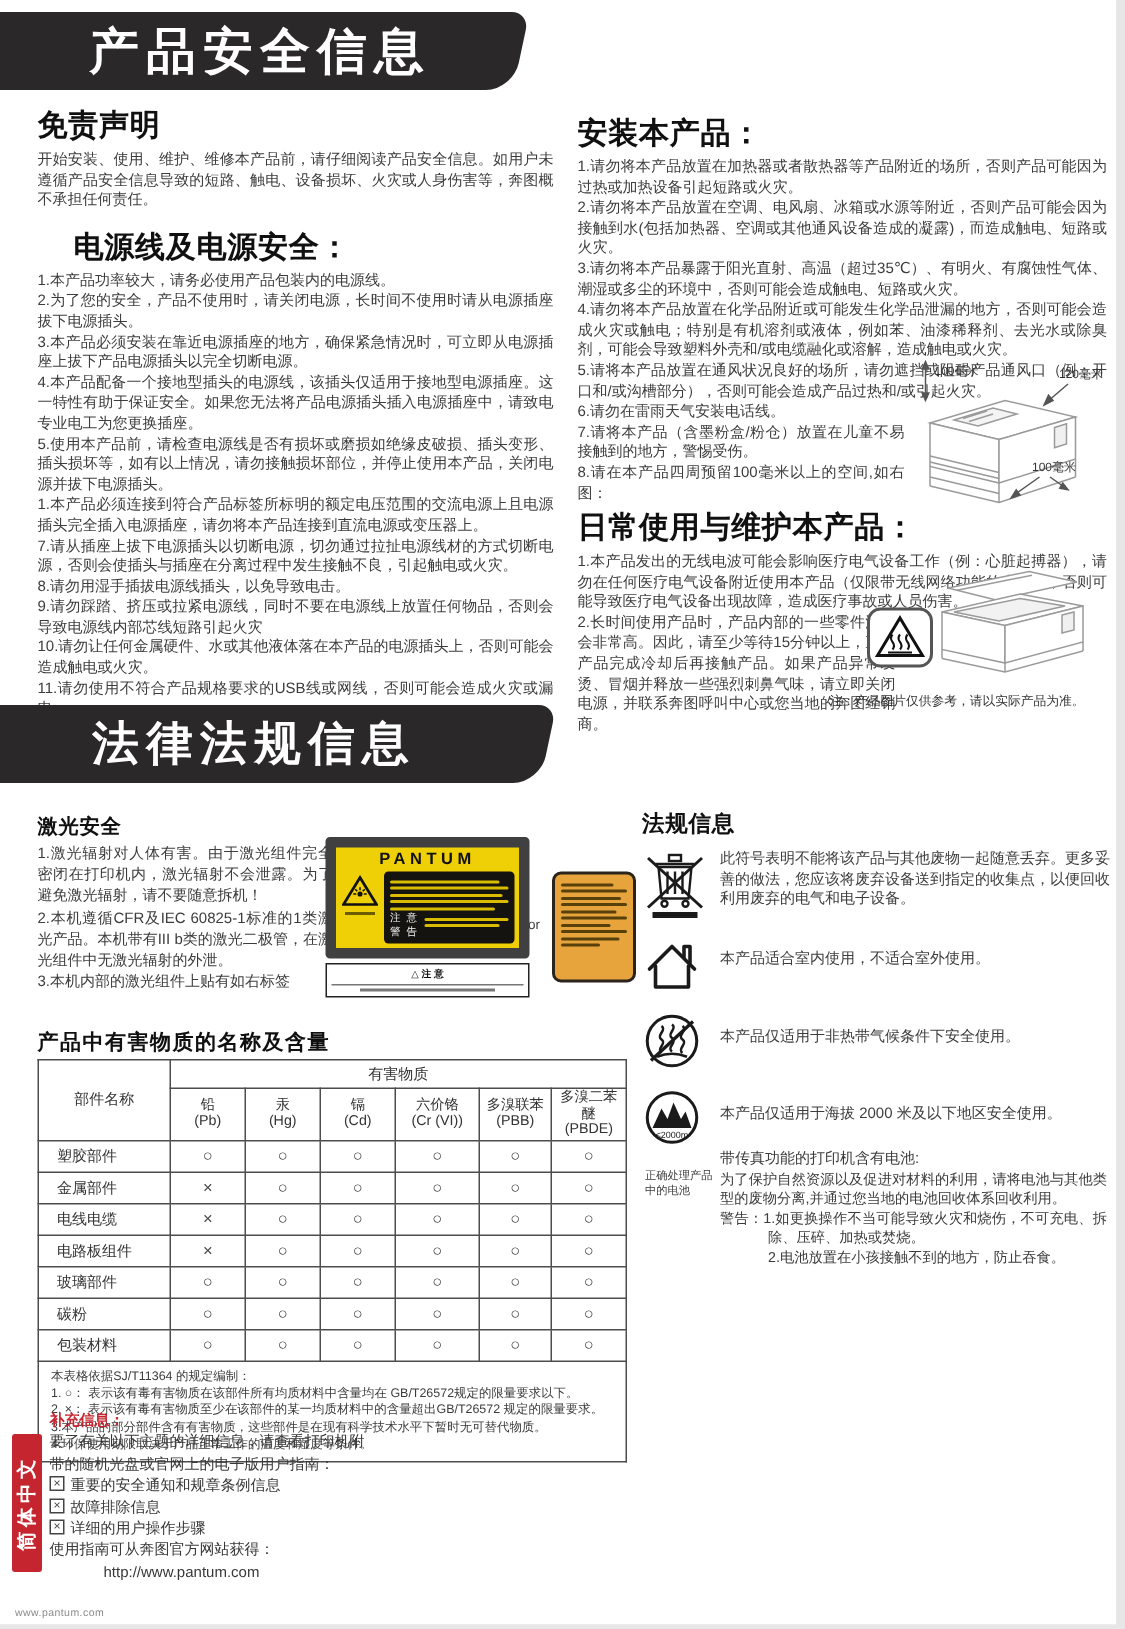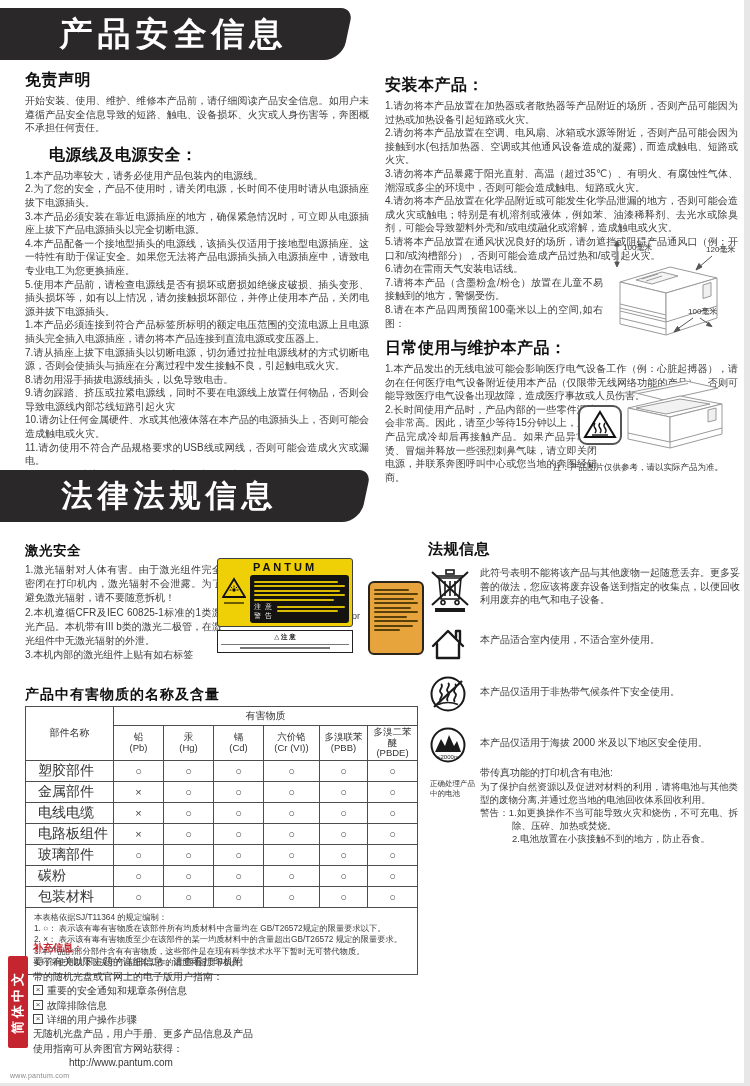--- a/index.html
+++ b/index.html
@@ -3,27 +3,27 @@
 <meta charset="utf-8">
 <style>
   html,body{margin:0;padding:0;background:#e7e7e7;font-family:"Liberation Sans","DejaVu Sans",sans-serif;}
   .page{position:relative;width:744px;height:1083px;background:#ffffff;overflow:hidden;}
   .abs{position:absolute;}
   
   .banner{position:absolute;left:-26px;height:52px;background:#2b2829;border-radius:0 12px 18px 6px;
           transform:skewX(-12deg);transform-origin:left bottom;display:flex;align-items:center;}
   .banner span{display:block;transform:skewX(12deg);color:#fff;font-weight:bold;white-space:nowrap;}
   
-  .h1{font-size:16px;font-weight:bold;color:#101010;margin:0 0 3px 0;letter-spacing:.5px;}
+  .h1{font-size:20px;font-weight:bold;color:#101010;margin:0 0 3px 0;letter-spacing:.5px;}
   .txt{font-size:10px;line-height:13.6px;color:#3c3c3c;text-align:justify;margin:0;}
   .laser .txt{line-height:14.2px;}
   .narrow{width:218px;}
   
   .label-big{position:absolute;left:217px;top:558px;width:136px;}
-  .label-big .yellow{background:#efcf06;border:1px solid #404040;border-radius:3px;padding:2px 3px 3px;}
+  .label-big .yellow{background:#efcf06;border:7px solid #404040;border-radius:3px;padding:2px 3px 3px;}
   .pantum{font-size:11px;font-weight:bold;letter-spacing:3px;text-align:center;color:#111;margin:0 0 2px;}
   .lab-row{display:flex;gap:3px;align-items:stretch;}
   .tri-col{width:26px;display:flex;flex-direction:column;align-items:center;justify-content:flex-start;padding-top:2px;}
   .black-panel{flex:1;background:#151310;border-radius:3px;padding:3px 4px;}
   .ybar{height:2px;background:#d9bb00;margin:2.5px 0;border-radius:1px;}
   .panel-bottom{display:flex;gap:4px;margin-top:2px;}
   .cn-grid{display:grid;grid-template-columns:8px 8px;grid-gap:1px 3px;}
   .cn-grid span{color:#f5f5f5;font-size:7px;line-height:8px;}
   .panel-bottom .rest{flex:1;}
   .strip{background:#fff;border:1px solid #222;margin-top:3px;padding:2px 3px;}
@@ -42,21 +42,21 @@
   .bat-side{position:absolute;left:0;top:13px;width:46px;font-size:7.5px;line-height:10px;color:#3c3c3c;}
   .bat-main{margin-left:50px;}
   .bat-main p{margin:0;}
   .hang{padding-left:32px;text-indent:-32px;}
   .ind{padding-left:32px;}
   
   table.hz{position:absolute;left:25px;top:706px;width:392px;border-collapse:collapse;table-layout:fixed;}
   table.hz th,table.hz td{border:1px solid #4d4d4d;font-weight:normal;color:#333;}
   table.hz .gh{height:16px;font-size:10px;}
   table.hz .colh{height:25px;font-size:9.5px;line-height:10.5px;text-align:center;}
-  table.hz .part{font-size:14px;text-align:left;padding-left:12px;height:18px;}
+  table.hz .part{font-size:10px;text-align:left;padding-left:12px;height:18px;}
   table.hz .val{text-align:center;font-size:11px;color:#444;}
   table.hz .notes-cell{padding:4px 8px 5px;}
   .note-line{font-size:8.3px;line-height:11.4px;color:#3c3c3c;margin:0;text-align:left;}
   
   .vtab{position:absolute;left:8px;top:956px;width:20px;height:92px;background:#c5252e;border-radius:2px;
         display:flex;align-items:center;justify-content:center;}
   .vtab span{transform:rotate(-90deg);white-space:nowrap;color:#fff;font-weight:bold;font-size:13px;letter-spacing:3px;}
   .supp{position:absolute;left:33px;top:941px;width:310px;}
   .supp p{margin:0;font-size:10px;line-height:14.4px;color:#383838;}
   .supp .red{color:#c5252e;font-weight:bold;}
@@ -427,20 +427,19 @@
     <span>简体中文</span>
   </div>
 
   <div class="supp">
     <p class="red">补充信息：</p>
     <p>要了有关以下主题的详细信息，请查看打印机附</p>
     <p>带的随机光盘或官网上的电子版用户指南：</p>
     <p><span class="cbx"></span><span>重要的安全通知和规章条例信息</span></p>
     <p><span class="cbx"></span><span>故障排除信息</span></p>
     <p><span class="cbx"></span><span>详细的用户操作步骤</span></p>
-    <p>无随机光盘产品，用户手册、更多产品信息及产品</p>
     <p>使用指南可从奔图官方网站获得：</p>
     <p style="cursor:pointer;margin-left:36px;">http://www.pantum.com</p>
   </div>
 
   <div class="site">www.pantum.com</div>
 
 </div>
 
 </body></html>

